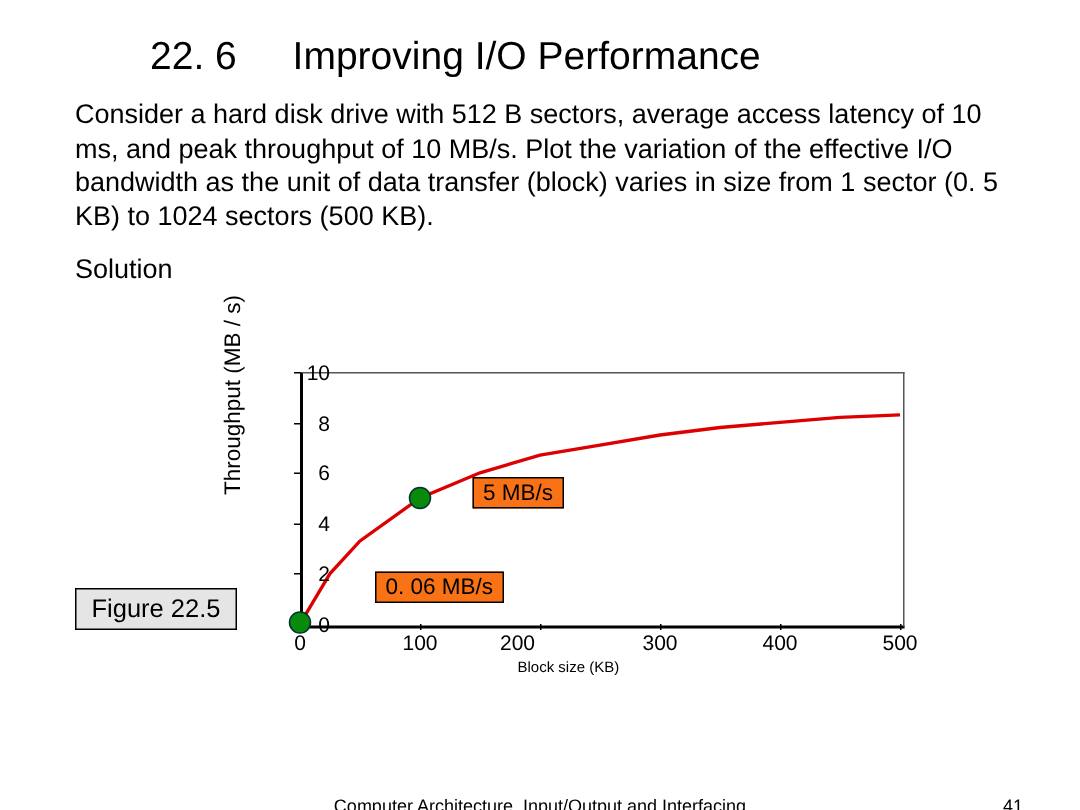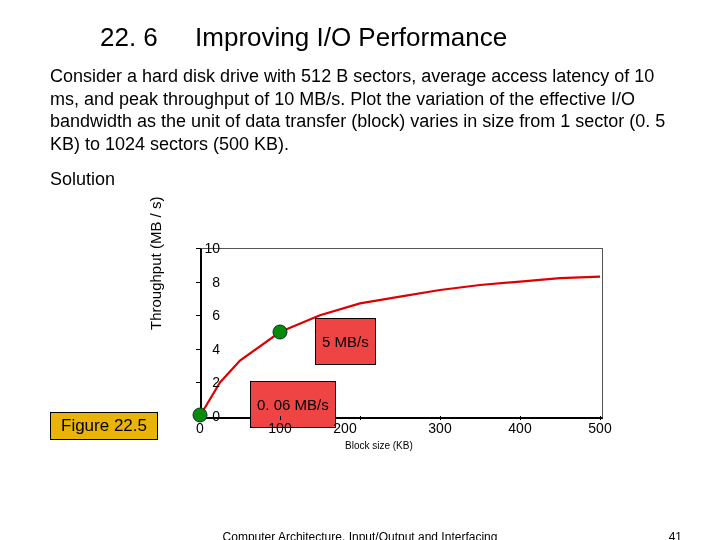--- a/index.html
+++ b/index.html
@@ -100,34 +100,34 @@
     position: absolute;
     width: 13px;
     height: 13px;
     background: #0a8a0a;
     border: 1px solid #033;
     border-radius: 50%;
     transform: translate(-50%,-50%);
   }
   .annot {
     position: absolute;
-    background: #ef4444;
+    background: #f97316;
     border: 1px solid #000;
     font-size: 15px;
-    padding: 14px 6px;
+    padding: 1px 6px;
     white-space: nowrap;
   }
   .fig-label {
     position: absolute;
     left: 50px;
-    top: 412px;
+    top: 392px;
     border: 1px solid #000;
     padding: 3px 10px;
     font-size: 17px;
-    background: #eab308;
+    background: #e5e5e5;
   }
   .footer {
     position: absolute;
     bottom: 10px;
     left: 0;
     width: 720px;
     font-size: 12px;
   }
   .footer-center {
     position: absolute;

